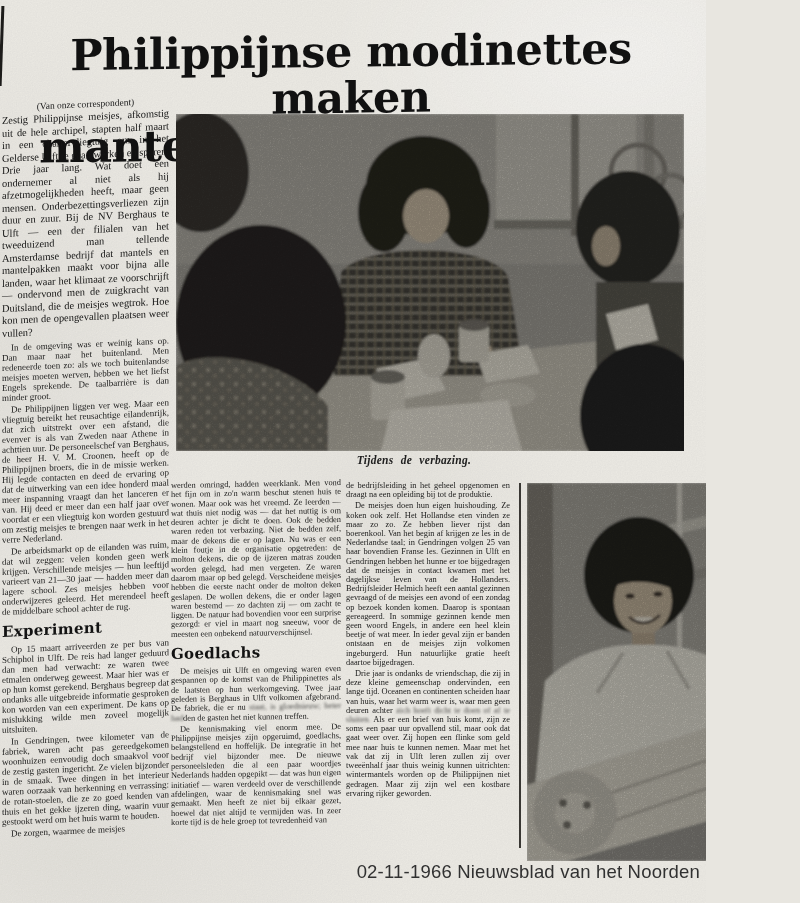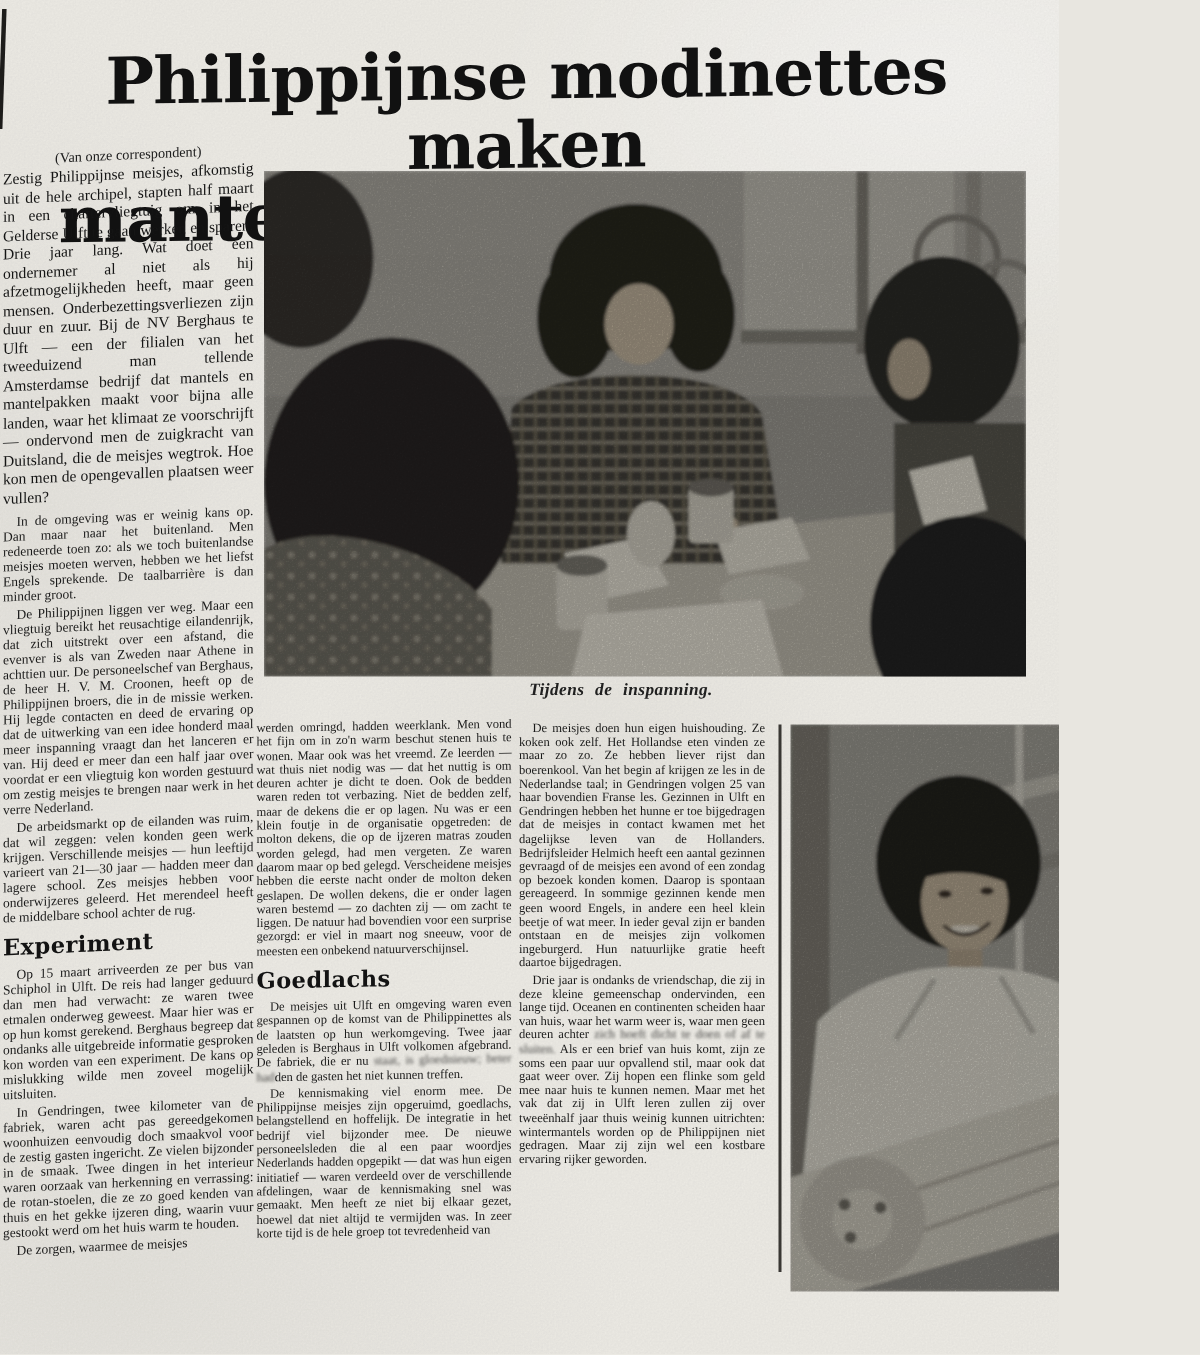--- a/index.html
+++ b/index.html
@@ -109,21 +109,21 @@
       <rect x="283" y="210" width="30" height="38" rx="4" fill="#c6c2b6"></rect>
       <ellipse cx="298" cy="211" rx="15" ry="6" fill="#6e6b63"></ellipse>
       <rect x="195" y="262" width="34" height="44" rx="5" fill="#ccc8bc"></rect>
       <ellipse cx="212" cy="263" rx="17" ry="7" fill="#75726a"></ellipse>
       <ellipse cx="332" cy="281" rx="28" ry="12" fill="#c2beb2"></ellipse>
       <polygon points="215,296 332,286 346,337 205,337" fill="#dad6ca"></polygon>
     </g>
     <rect x="0" y="0" width="508" height="337" filter="url(#grain1)" opacity="0.26"></rect>
   </svg>
 
-  <div class="caption">Tijdens de inspanning.</div>
+  <div class="caption">Tijdens de verbazing.</div>
 
   <div class="col col-left">
     <p class="byline">(Van onze correspondent)</p>
     <p class="lead noindent">Zestig Philippijnse meisjes, afkomstig uit de hele archipel, stapten half maart in een chartervliegtuig om in het Gelderse Ulft te gaan werken en sparen. Drie jaar lang. Wat doet een ondernemer al niet als hij afzetmogelijkheden heeft, maar geen mensen. Onderbezettingsverliezen zijn duur en zuur. Bij de NV Berghaus te Ulft — een der filialen van het tweeduizend man tellende Amsterdamse bedrijf dat mantels en mantelpakken maakt voor bijna alle landen, waar het klimaat ze voorschrijft — ondervond men de zuigkracht van Duitsland, die de meisjes wegtrok. Hoe kon men de opengevallen plaatsen weer vullen?</p>
     <p>In de omgeving was er weinig kans op. Dan maar naar het buitenland. Men redeneerde toen zo: als we toch buitenlandse meisjes moeten werven, hebben we het liefst Engels sprekende. De taalbarrière is dan minder groot.</p>
     <p>De Philippijnen liggen ver weg. Maar een vliegtuig bereikt het reusachtige eilandenrijk, dat zich uitstrekt over een afstand, die evenver is als van Zweden naar Athene in achttien uur. De personeelschef van Berghaus, de heer H. V. M. Croonen, heeft op de Philippijnen broers, die in de missie werken. Hij legde contacten en deed de ervaring op dat de uitwerking van een idee honderd maal meer inspanning vraagt dan het lanceren er van. Hij deed er meer dan een half jaar over voordat er een vliegtuig kon worden gestuurd om zestig meisjes te brengen naar werk in het verre Nederland.</p>
     <p>De arbeidsmarkt op de eilanden was ruim, dat wil zeggen: velen konden geen werk krijgen. Verschillende meisjes — hun leeftijd varieert van 21—30 jaar — hadden meer dan lagere school. Zes meisjes hebben voor onderwijzeres geleerd. Het merendeel heeft de middelbare school achter de rug.</p>
     <h2 class="subhead">Experiment</h2>
     <p>Op 15 maart arriveerden ze per bus van Schiphol in Ulft. De reis had langer geduurd dan men had verwacht: ze waren twee etmalen onderweg geweest. Maar hier was er op hun komst gerekend. Berghaus begreep dat ondanks alle uitgebreide informatie gesproken kon worden van een experiment. De kans op mislukking wilde men zoveel mogelijk uitsluiten.</p>
     <p>In Gendringen, twee kilometer van de fabriek, waren acht pas gereedgekomen woonhuizen eenvoudig doch smaakvol voor de zestig gasten ingericht. Ze vielen bijzonder in de smaak. Twee dingen in het interieur waren oorzaak van herkenning en verrassing: de rotan-stoelen, die ze zo goed kenden van thuis en het gekke ijzeren ding, waarin vuur gestookt werd om het huis warm te houden.</p>
@@ -131,20 +131,21 @@
   </div>
 
   <div class="col col-mid">
     <p class="noindent">werden omringd, hadden weerklank. Men vond het fijn om in zo'n warm beschut stenen huis te wonen. Maar ook was het vreemd. Ze leerden — wat thuis niet nodig was — dat het nuttig is om deuren achter je dicht te doen. Ook de bedden waren reden tot verbazing. Niet de bedden zelf, maar de dekens die er op lagen. Nu was er een klein foutje in de organisatie opgetreden: de molton dekens, die op de ijzeren matras zouden worden gelegd, had men vergeten. Ze waren daarom maar op bed gelegd. Verscheidene meisjes hebben die eerste nacht onder de molton deken geslapen. De wollen dekens, die er onder lagen waren bestemd — zo dachten zij — om zacht te liggen. De natuur had bovendien voor een surprise gezorgd: er viel in maart nog sneeuw, voor de meesten een onbekend natuurverschijnsel.</p>
     <h2 class="subhead">Goedlachs</h2>
     <p><span>De meisjes uit Ulft en omgeving waren even gespannen op de komst van de Philippinettes als de laatsten op hun werkomgeving. Twee jaar geleden is Berghaus in Ulft volkomen afgebrand. De fabriek, die er nu </span><span class="smudge">staat, is gloednieuw; beter had</span><span>den de gasten het niet kunnen treffen.</span></p>
     <p>De kennismaking viel enorm mee. De Philippijnse meisjes zijn opgeruimd, goedlachs, belangstellend en hoffelijk. De integratie in het bedrijf viel bijzonder mee. De nieuwe personeelsleden die al een paar woordjes Nederlands hadden opgepikt — dat was hun eigen initiatief — waren verdeeld over de verschillende afdelingen, waar de kennismaking snel was gemaakt. Men heeft ze niet bij elkaar gezet, hoewel dat niet altijd te vermijden was. In zeer korte tijd is de hele groep tot tevredenheid van</p>
   </div>
 
   <div class="col col-right">
+    <p class="noindent">de bedrijfsleiding in het geheel opgenomen en draagt na een opleiding bij tot de produktie.</p>
     <p>De meisjes doen hun eigen huishouding. Ze koken ook zelf. Het Hollandse eten vinden ze maar zo zo. Ze hebben liever rijst dan boerenkool. Van het begin af krijgen ze les in de Nederlandse taal; in Gendringen volgen 25 van haar bovendien Franse les. Gezinnen in Ulft en Gendringen hebben het hunne er toe bijgedragen dat de meisjes in contact kwamen met het dagelijkse leven van de Hollanders. Bedrijfsleider Helmich heeft een aantal gezinnen gevraagd of de meisjes een avond of een zondag op bezoek konden komen. Daarop is spontaan gereageerd. In sommige gezinnen kende men geen woord Engels, in andere een heel klein beetje of wat meer. In ieder geval zijn er banden ontstaan en de meisjes zijn volkomen ingeburgerd. Hun natuurlijke gratie heeft daartoe bijgedragen.</p>
     <p><span>Drie jaar is ondanks de vriendschap, die zij in deze kleine gemeenschap ondervinden, een lange tijd. Oceanen en continenten scheiden haar van huis, waar het warm weer is, waar men geen deuren achter </span><span class="smudge">zich hoeft dicht te doen of af te sluiten. </span><span>Als er een brief van huis komt, zijn ze soms een paar uur opvallend stil, maar ook dat gaat weer over. Zij hopen een flinke som geld mee naar huis te kunnen nemen. Maar met het vak dat zij in Ulft leren zullen zij over tweeënhalf jaar thuis weinig kunnen uitrichten: wintermantels worden op de Philippijnen niet gedragen. Maar zij zijn wel een kostbare ervaring rijker geworden.</span></p>
   </div>
 
   <div class="vrule"></div>
 
   <svg class="photo photo-portrait" width="273" height="378" viewBox="0 0 273 378" role="img">
     <defs>
       <filter id="soft2">
           <feGaussianBlur stdDeviation="1.1"></feGaussianBlur>
@@ -186,20 +187,21 @@
       <circle cx="60" cy="322" r="4" fill="#6d6a62"></circle>
       <circle cx="40" cy="342" r="4" fill="#6d6a62"></circle>
       <polygon points="200,292 273,272 273,378 190,378" fill="#4a4740"></polygon>
       <rect x="228" y="300" width="6" height="42" fill="#2e2c28"></rect>
       <polygon points="205,330 262,318 270,342 214,354" fill="#8b887f"></polygon>
       <ellipse cx="212" cy="332" rx="27" ry="14" fill="#a89a84" transform="rotate(-14 212 332)"></ellipse>
     </g>
     <rect x="0" y="0" width="273" height="378" filter="url(#grain2)" opacity="0.28"></rect>
   </svg>
 
+  <div class="attribution">02-11-1966 Nieuwsblad van het Noorden</div>
 
   <svg class="grain" width="800" height="903">
     <defs>
       <filter id="pgrain" x="0" y="0" width="100%" height="100%">
         <feTurbulence type="fractalNoise" baseFrequency="0.8" numOctaves="2" stitchTiles="stitch"></feTurbulence>
         <feColorMatrix type="matrix" values="0 0 0 0 0  0 0 0 0 0  0 0 0 0 0  0.5 0.5 0.5 0 0"></feColorMatrix>
       </filter>
     </defs>
     <rect x="0" y="0" width="800" height="903" filter="url(#pgrain)" opacity="0.05"></rect>
   </svg>

